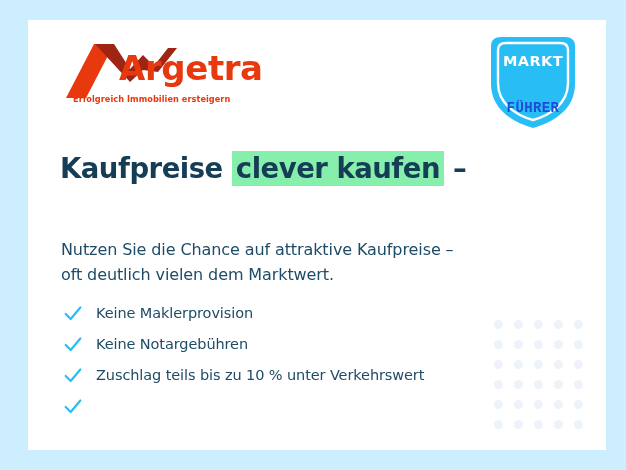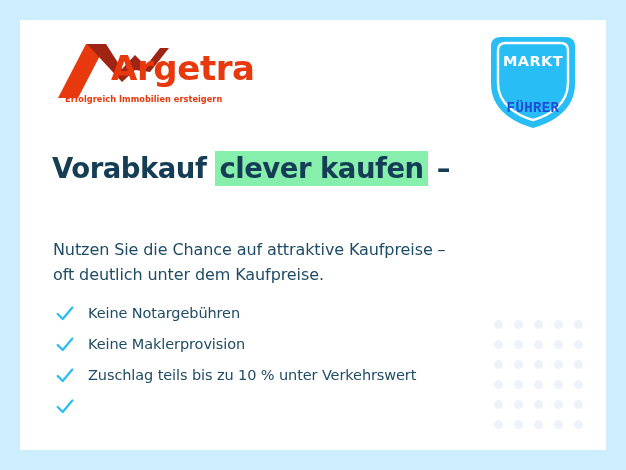--- a/index.html
+++ b/index.html
@@ -14,21 +14,21 @@
     background: #ffffff;
     font-family: "Liberation Sans", "DejaVu Sans", sans-serif;
   }
 
   .banner {
     position: relative;
     width: 626px;
     height: 470px;
     box-sizing: border-box;
     background: #cdeeff;
-    padding: 20px 20px 20px 20px;
+    padding: 20px 20px 20px 28px;
   }
 
   .canvas {
     position: relative;
     width: 100%;
     height: 100%;
     background: #ffffff;
     overflow: hidden;
   }
 
@@ -271,45 +271,45 @@
               <polygon fill="#ffffff" points="12,2 15,9 22.5,9.6 16.8,14.6 18.6,22 12,18 5.4,22 7.2,14.6 1.5,9.6 9,9"></polygon>
             </svg>
           <svg width="13" height="13" viewBox="0 0 24 24">
               <polygon fill="#ffffff" points="12,2 15,9 22.5,9.6 16.8,14.6 18.6,22 12,18 5.4,22 7.2,14.6 1.5,9.6 9,9"></polygon>
             </svg>
         </div>
       </div>
     </div>
 
     <h1 class="headline">
-      <span>Vorabkauf </span><span class="hl">clever kaufen</span><span> –</span><br>
+      <span>Kaufpreise </span><span class="hl">clever kaufen</span><span> –</span><br>
     </h1>
 
     <p class="subheadline">
       <span>Nutzen Sie die Chance auf attraktive Kaufpreise –</span><br>
-      <span>oft deutlich unter dem Kaufpreise.</span>
+      <span>oft deutlich vielen dem Marktwert.</span>
     </p>
 
     <ul class="bullets">
+      <li>
+        <svg class="check-icon" viewBox="0 0 24 24">
+          <polyline points="4,13 9.5,18.5 20,6" fill="none" stroke="#29bdf5" stroke-width="2.4" stroke-linecap="round" stroke-linejoin="round"></polyline>
+        </svg>
+        <span class="bullet-label">Keine Maklerprovision</span>
+      </li>
       <li>
         <svg class="check-icon" viewBox="0 0 24 24">
           <polyline points="4,13 9.5,18.5 20,6" fill="none" stroke="#29bdf5" stroke-width="2.4" stroke-linecap="round" stroke-linejoin="round"></polyline>
         </svg>
         <span class="bullet-label">Keine Notargebühren</span>
       </li>
       <li>
         <svg class="check-icon" viewBox="0 0 24 24">
           <polyline points="4,13 9.5,18.5 20,6" fill="none" stroke="#29bdf5" stroke-width="2.4" stroke-linecap="round" stroke-linejoin="round"></polyline>
         </svg>
-        <span class="bullet-label">Keine Maklerprovision</span>
-      </li>
-      <li>
-        <svg class="check-icon" viewBox="0 0 24 24">
-          <polyline points="4,13 9.5,18.5 20,6" fill="none" stroke="#29bdf5" stroke-width="2.4" stroke-linecap="round" stroke-linejoin="round"></polyline>
-        </svg>
         <span class="bullet-label">Zuschlag teils bis zu 10 % unter Verkehrswert</span>
       </li>
       <li>
         <svg class="check-icon" viewBox="0 0 24 24">
           <polyline points="4,13 9.5,18.5 20,6" fill="none" stroke="#29bdf5" stroke-width="2.4" stroke-linecap="round" stroke-linejoin="round"></polyline>
         </svg>
       </li>
     </ul>
 
   </div>

